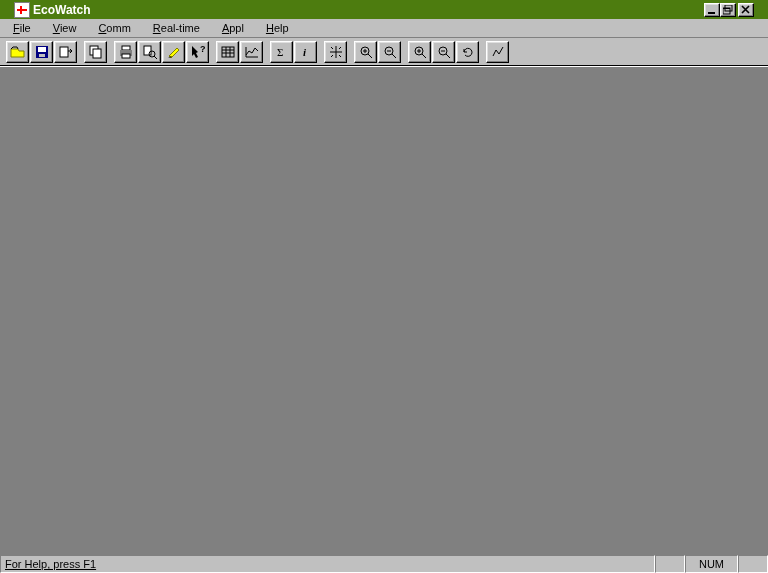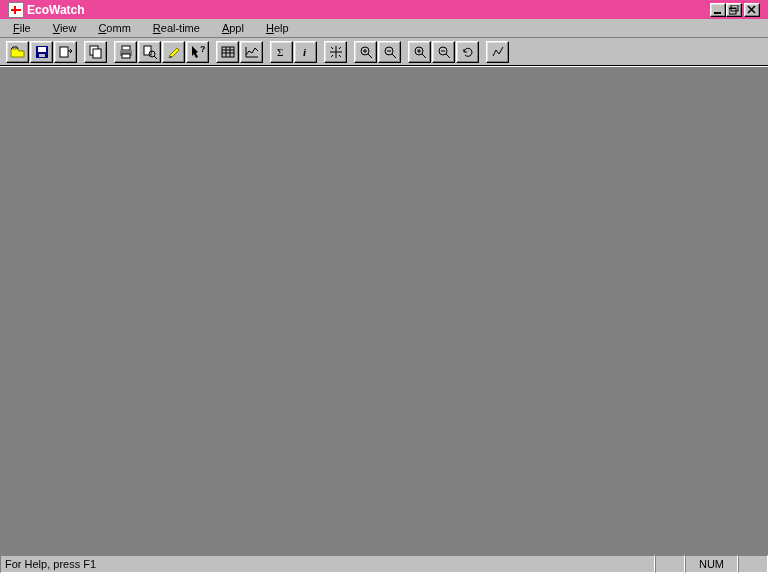--- a/index.html
+++ b/index.html
@@ -8,25 +8,25 @@
   font-size: 11px;
   background: #c0c0c0;
   width: 768px;
   height: 573px;
   overflow: hidden;
   display: flex;
   flex-direction: column;
 }
 .titlebar {
   height: 19px;
-  background: #ec4899;
+  background: #4d7c0f;
   color: #fff;
   display: flex;
   align-items: center;
-  padding: 0 8px;
+  padding: 0 14px;
 }
 .app-icon {
   width: 16px; height: 16px;
   background: #fff;
   margin-right: 3px;
   position: relative;
   border: 1px solid #808080;
 }
 .app-icon::before {
   content: "";
@@ -115,21 +115,21 @@
   border-top: 1px solid #808080;
 }
 .status-panel {
   border: 1px solid;
   border-color: #808080 #fff #fff #808080;
   padding: 1px 4px;
   font-size: 11px;
   display: flex;
   align-items: center;
 }
-.status-main { flex: 1; }
+.status-main { flex: 1; text-decoration: underline; }
 .status-small { width: 30px; justify-content: center; }
 .status-num { width: 53px; justify-content: center; }
 </style>
 </head>
 <body>
 
 <div class="titlebar">
   <div class="app-icon"></div>
   <span class="title-text">EcoWatch</span>
   <div class="title-spacer"></div>

